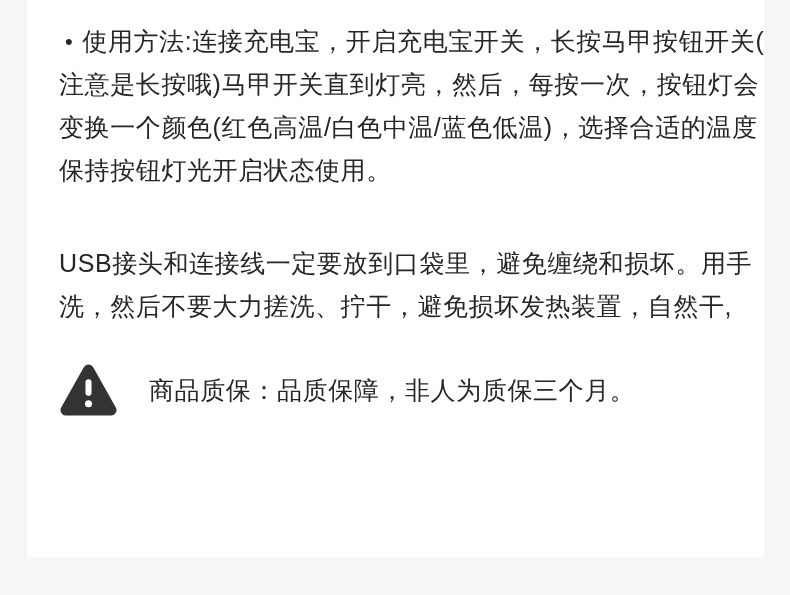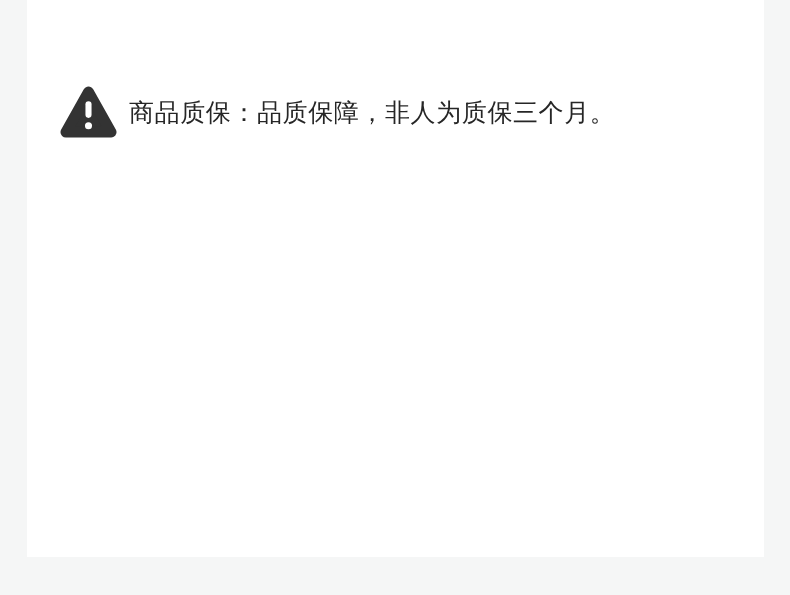--- a/index.html
+++ b/index.html
@@ -55,38 +55,47 @@
     width: 59px;
     height: 57px;
     flex: 0 0 auto;
   }
   .warranty-text {
     font-size: 25px;
     letter-spacing: 0.6px;
     color: #262626;
     line-height: 57px;
     white-space: nowrap;
+    margin-left: 20px;
   }
   .footer-gap {
     position: absolute;
     left: 0;
     top: 557px;
     width: 790px;
     height: 38px;
     background: #f5f6f6;
   }
 </style>
 </head>
 <body>
 
 <div class="viewport">
   <div class="card">
 
+    <div class="para para-usage">
+      <div class="text-line"><span class="bullet">•</span><span>使用方法:连接充电宝，开启充电宝开关，长按马甲按钮开关(</span></div>
+      <div class="text-line">注意是长按哦)马甲开关直到灯亮，然后，每按一次，按钮灯会</div>
+      <div class="text-line">变换一个颜色(红色高温/白色中温/蓝色低温)，选择合适的温度</div>
+      <div class="text-line">保持按钮灯光开启状态使用。</div>
+    </div>
 
     <div class="para para-washing">
+      <div class="text-line">USB接头和连接线一定要放到口袋里，避免缠绕和损坏。用手</div>
+      <div class="text-line">洗，然后不要大力搓洗、拧干，避免损坏发热装置，自然干,</div>
     </div>
 
     <div class="warranty-row">
       <svg class="warning-icon-box" viewBox="0 0 60 58" xmlns="http://www.w3.org/2000/svg">
         <path d="M30 8 L53 49 L7 49 Z" fill="#333333" stroke="#333333" stroke-width="11" stroke-linejoin="round"></path>
         <rect x="26.9" y="17.5" width="6.2" height="17" rx="3.1" fill="#ffffff"></rect>
         <circle cx="30" cy="42.5" r="3.6" fill="#ffffff"></circle>
       </svg>
       <span class="warranty-text">商品质保：品质保障，非人为质保三个月。</span>
     </div>

